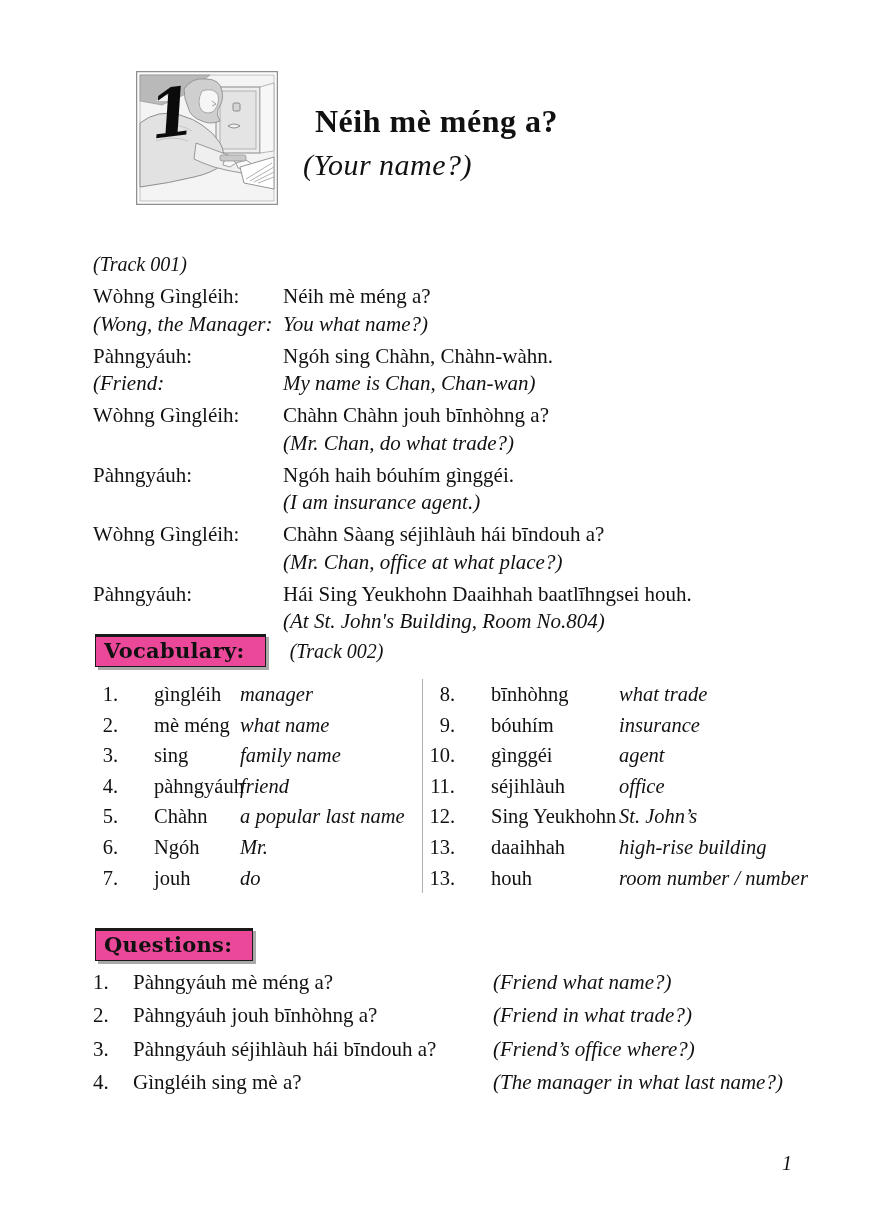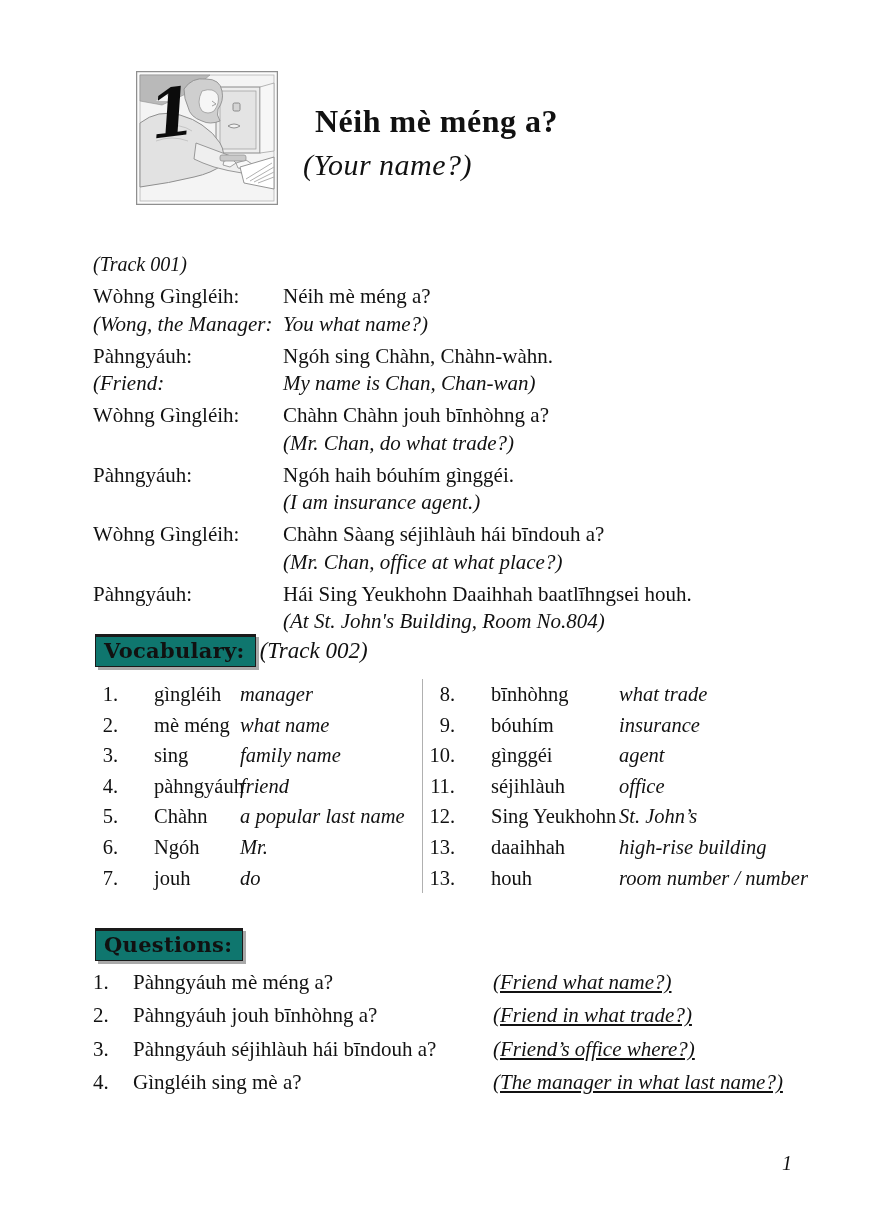--- a/index.html
+++ b/index.html
@@ -67,36 +67,36 @@
   .speaker-translation, .dialogue-translation { font-style: italic; }
   .dialogue-text { white-space: nowrap; }
 
   
   .section-heading {
     display: inline-block;
     font-family: "DejaVu Serif", serif;
     font-weight: bold;
     font-size: 21px;
     line-height: 24px;
-    padding: 2px 10px 3px 8px;
+    padding: 2px 20px 3px 8px;
     border: 1px solid #1a1a1a;
     border-top-width: 3px;
     box-shadow: 3px 3px 0 #a9a9a9;
-    background: #0f766e;
+    background: #ec4899;
     letter-spacing: 0.3px;
   }
   .vocab-heading-row {
     position: absolute;
     left: 95px; top: 634px;
     display: flex;
     align-items: center;
   }
   .vocab-heading-row .track-label {
-    margin: 0 0 0 4px;
-    font-size: 23px;
+    margin: 0 0 0 24px;
+    font-size: 20px;
   }
 
   
   .vocab-columns {
     position: absolute;
     left: 93px; top: 679px;
     width: 716px;
     display: flex;
     font-size: 20.5px;
   }
@@ -125,21 +125,21 @@
   .questions-list {
     position: absolute;
     left: 93px; top: 966px;
     width: 716px;
     display: grid;
     grid-template-columns: 40px 360px auto;
     font-size: 21px;
   }
   .question-num { line-height: 33.4px; }
   .question-text { line-height: 33.4px; white-space: nowrap; }
-  .question-translation { font-style: italic; line-height: 33.4px; white-space: nowrap; text-decoration: underline; }
+  .question-translation { font-style: italic; line-height: 33.4px; white-space: nowrap; }
 
   
   .page-number {
     position: absolute;
     left: 782px; top: 1152px;
     font-style: italic;
     font-size: 20px;
   }
 </style>
 </head>

